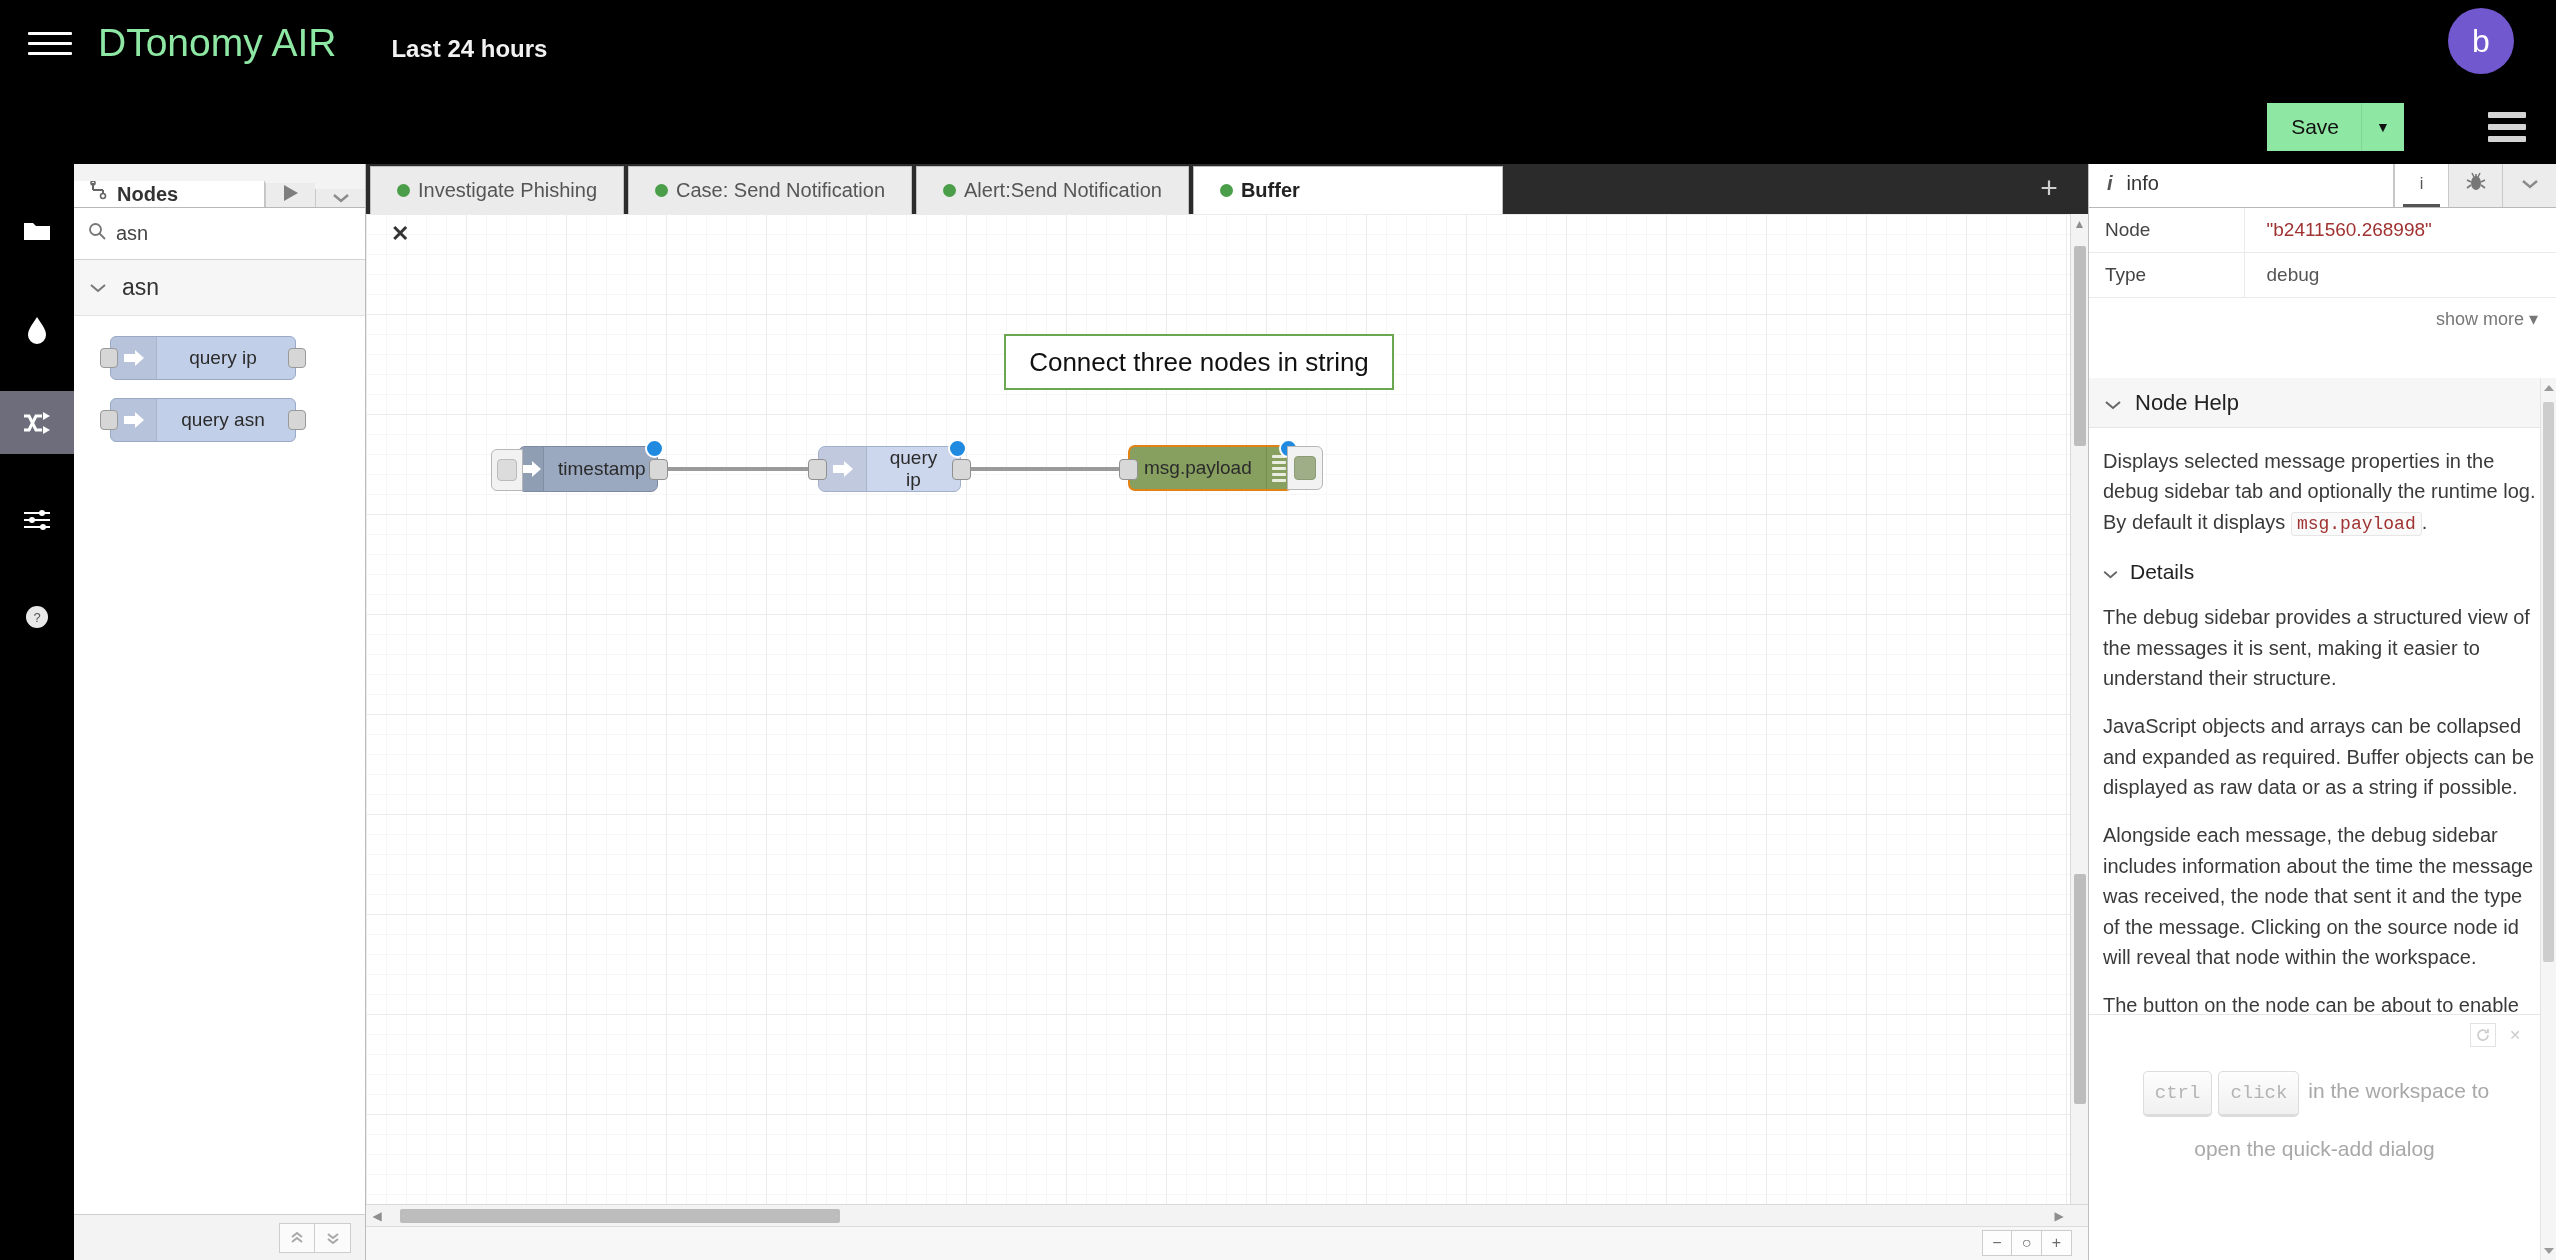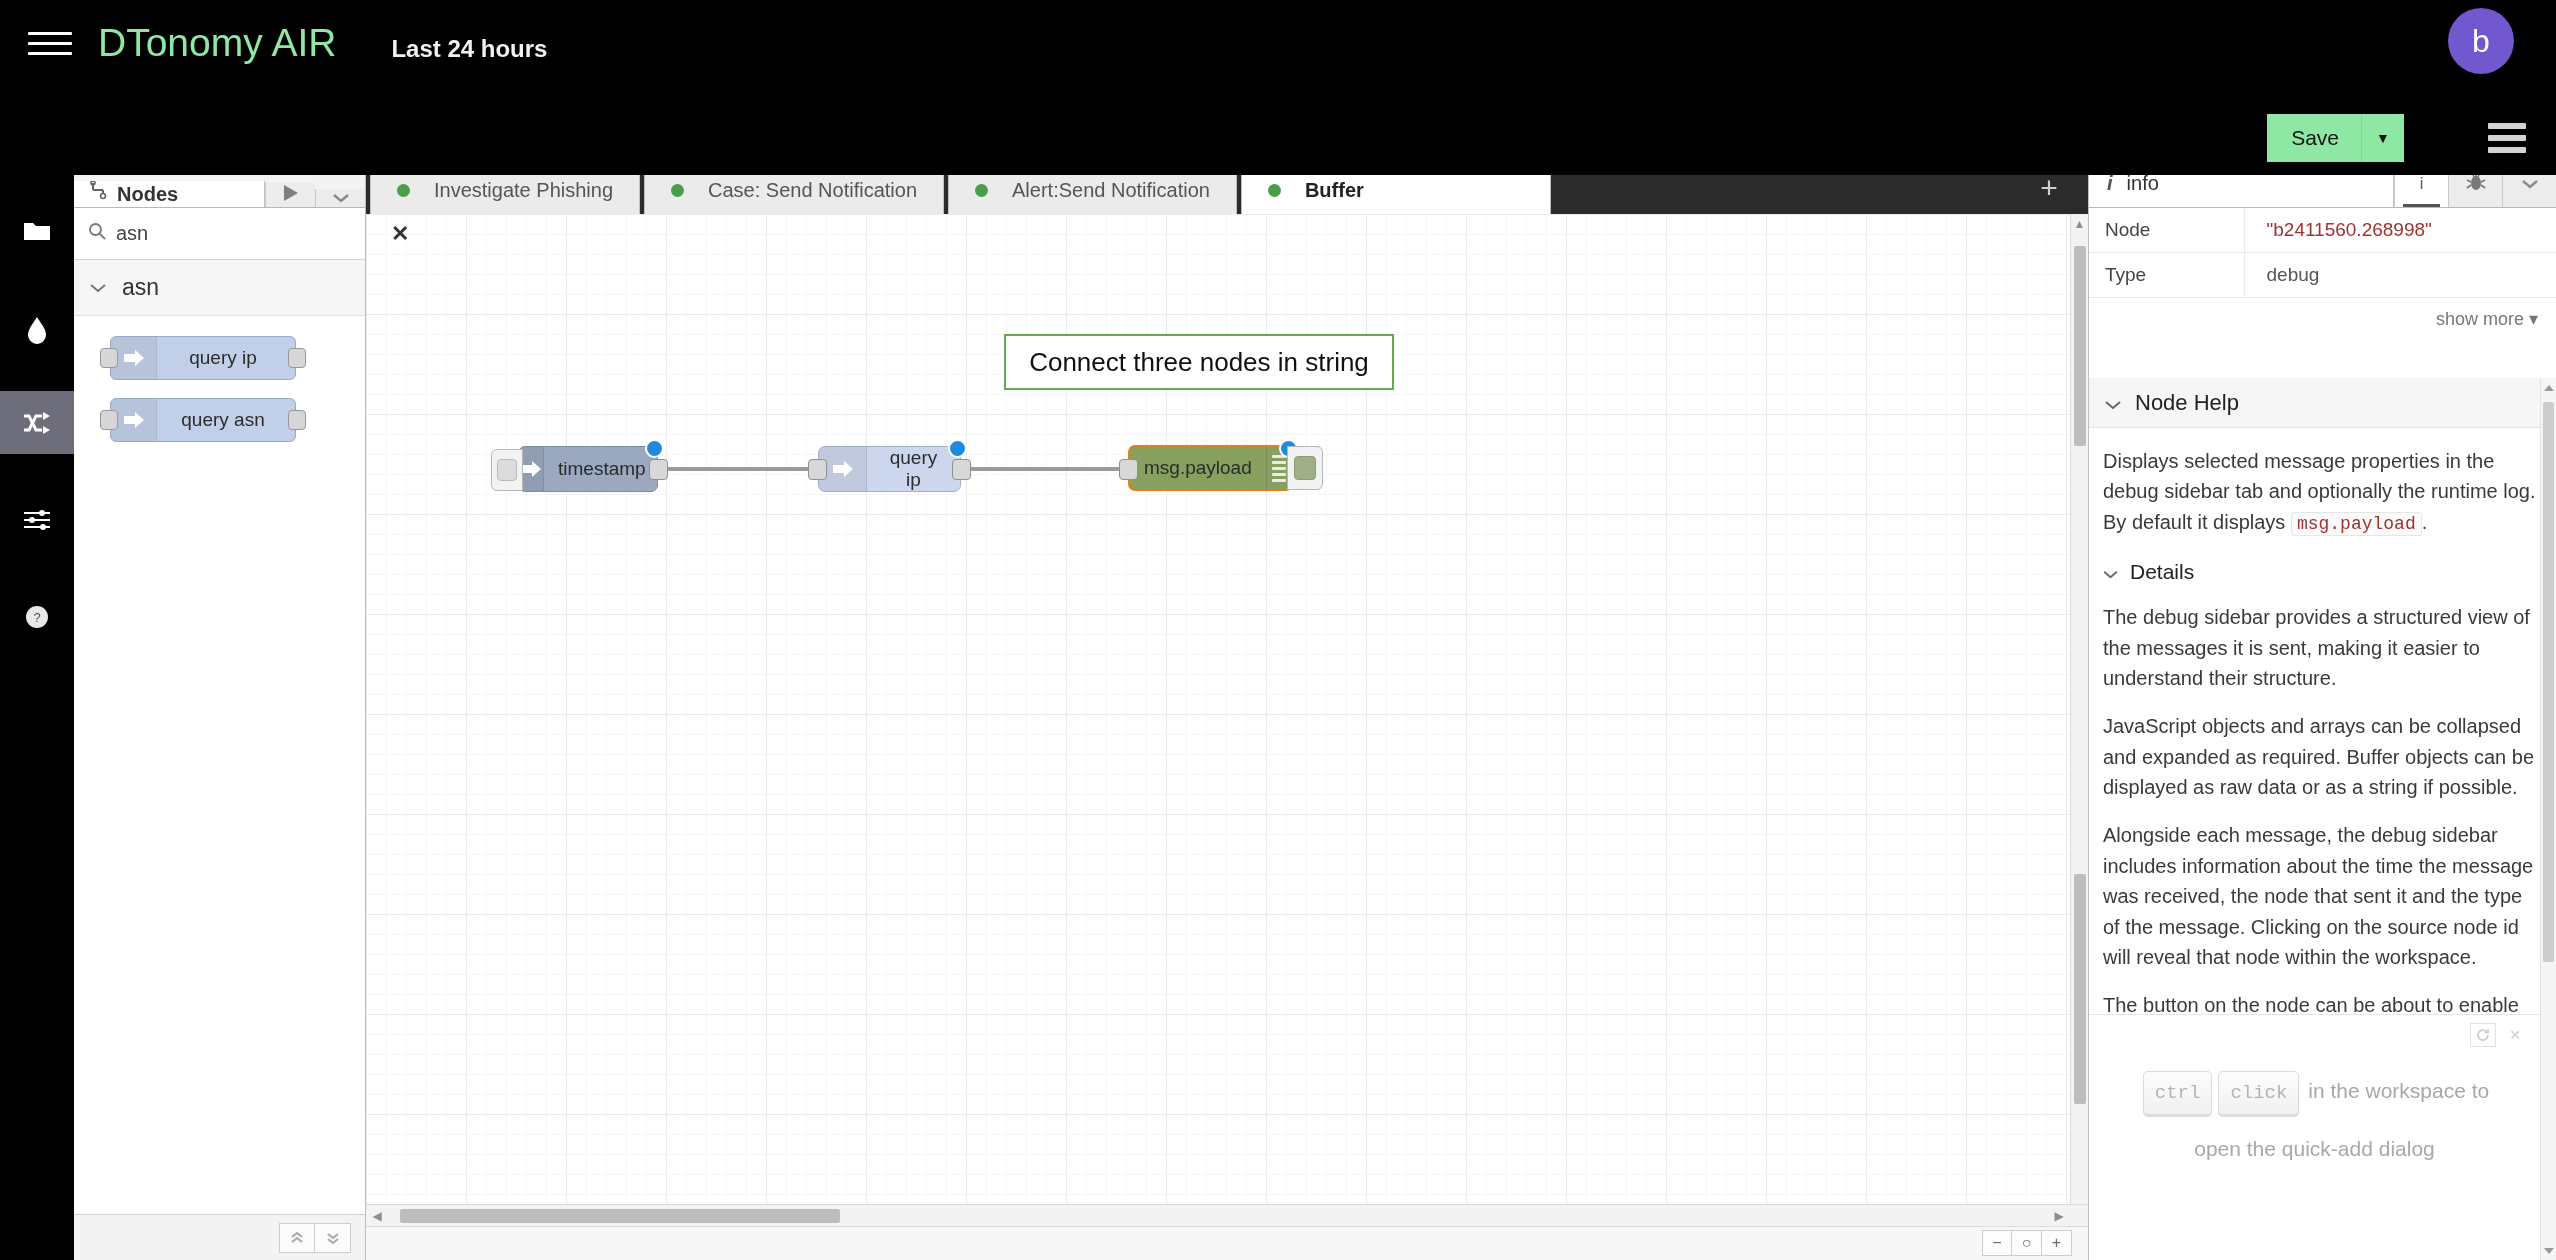--- a/index.html
+++ b/index.html
@@ -38,21 +38,21 @@
   .avatar {
     position: absolute; right: 42px; top: 8px;
     width: 66px; height: 66px; border-radius: 50%;
     background: #7158cf;
     display: flex; align-items: center; justify-content: center;
     color: #fff; font-size: 32px; cursor: pointer;
   }
 
   
   .save-band {
-    position: absolute; top: 101px; left: 0;
+    position: absolute; top: 90px; left: 0;
     width: 2556px; height: 74px;
     background: #000000;
     z-index: 39;
   }
   .save-button-group {
     position: absolute; right: 152px; top: 13px;
     display: flex; height: 48px;
     cursor: pointer;
   }
   .save-btn-main {
@@ -198,21 +198,21 @@
     display: flex; align-items: flex-end;
     z-index: 28;
   }
   .flow-tab {
     height: 48px; min-width: 200px;
     background: #ebebeb;
     border: 1px solid #c0c0c0;
     border-bottom: none;
     margin-left: 4px;
     padding: 0 26px;
-    display: flex; align-items: center; gap: 24px;
+    display: flex; align-items: center; gap: 8px;
     font-size: 20px; color: #555;
     cursor: pointer; white-space: nowrap;
   }
   .flow-tab.active {
     background: #ffffff; color: #222; font-weight: 700;
     border-color: #bdbdbd;
   }
   .flow-tab.active.wide { min-width: 310px; }
   .tab-dot {
     width: 13px; height: 13px; border-radius: 50%;

